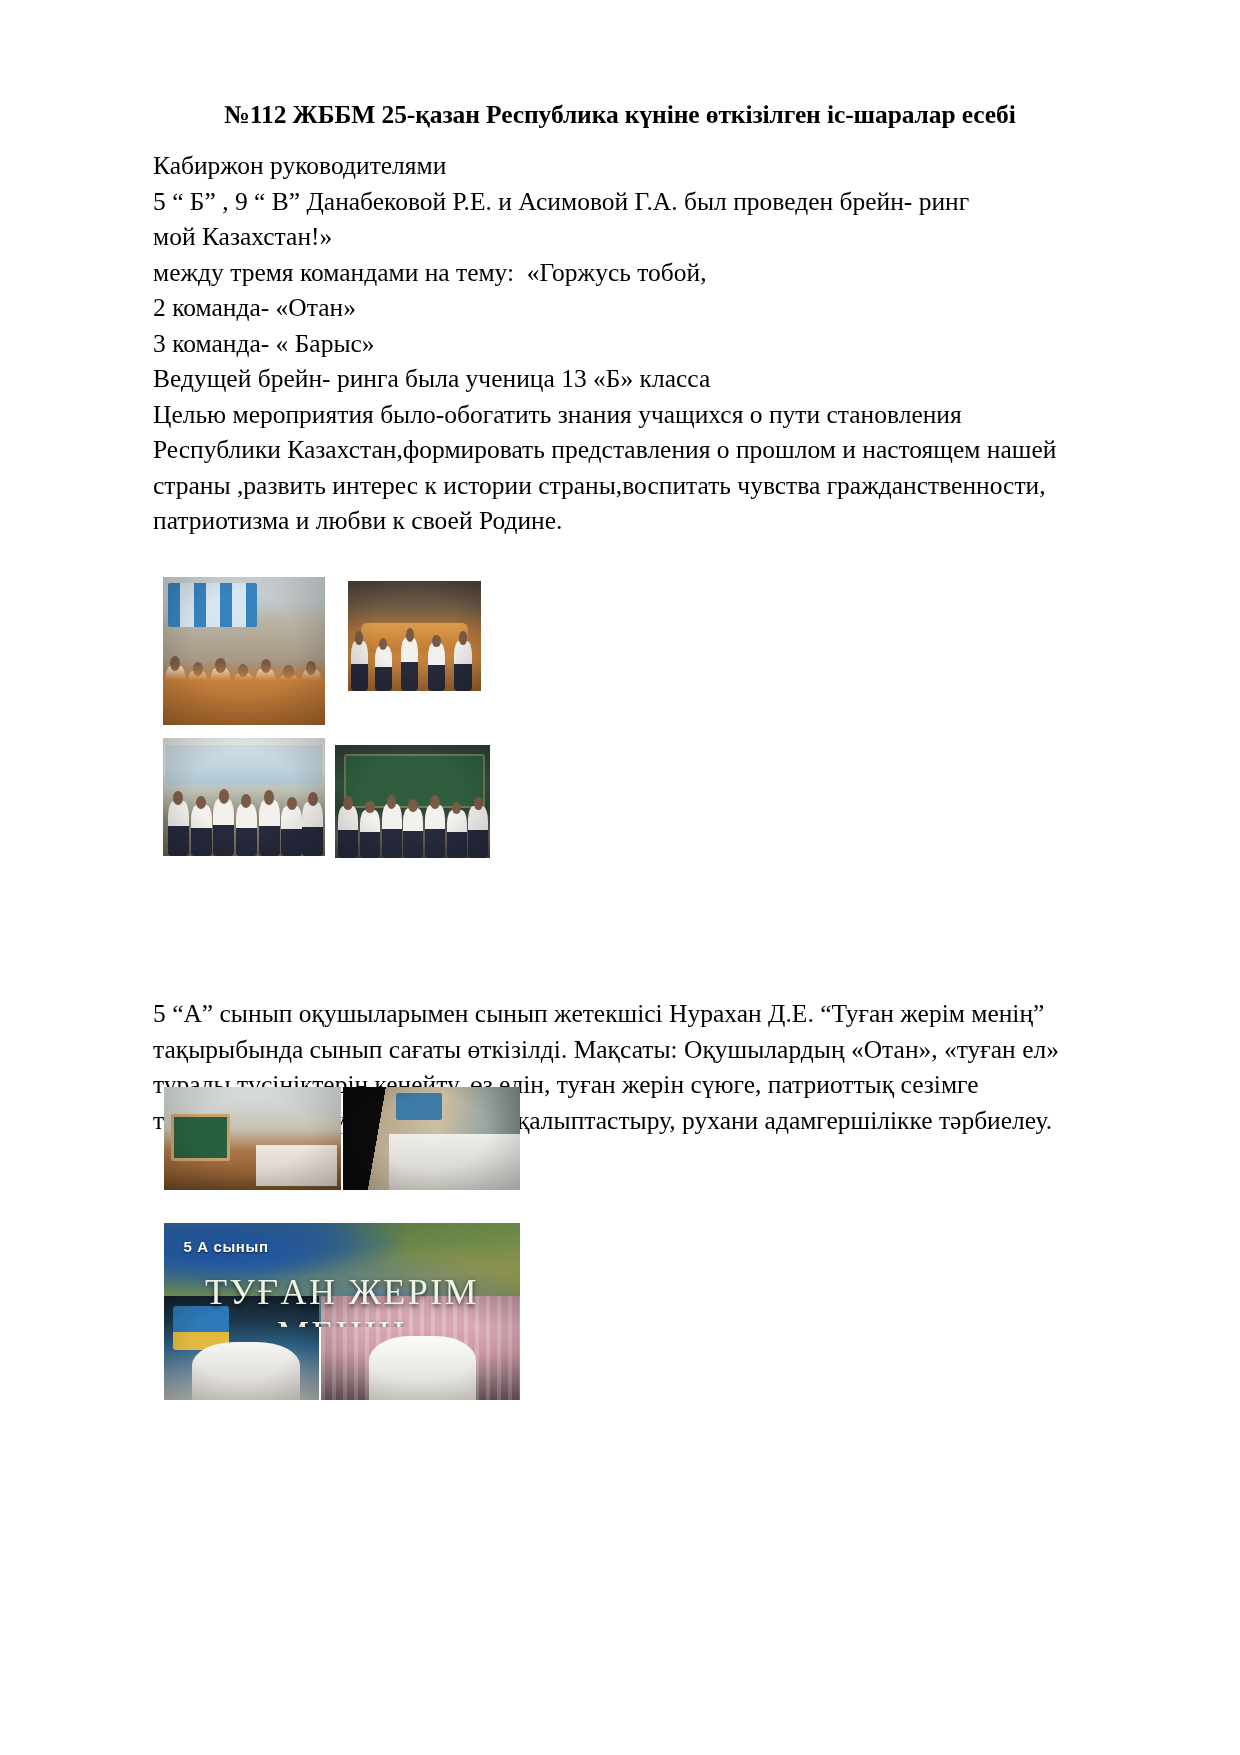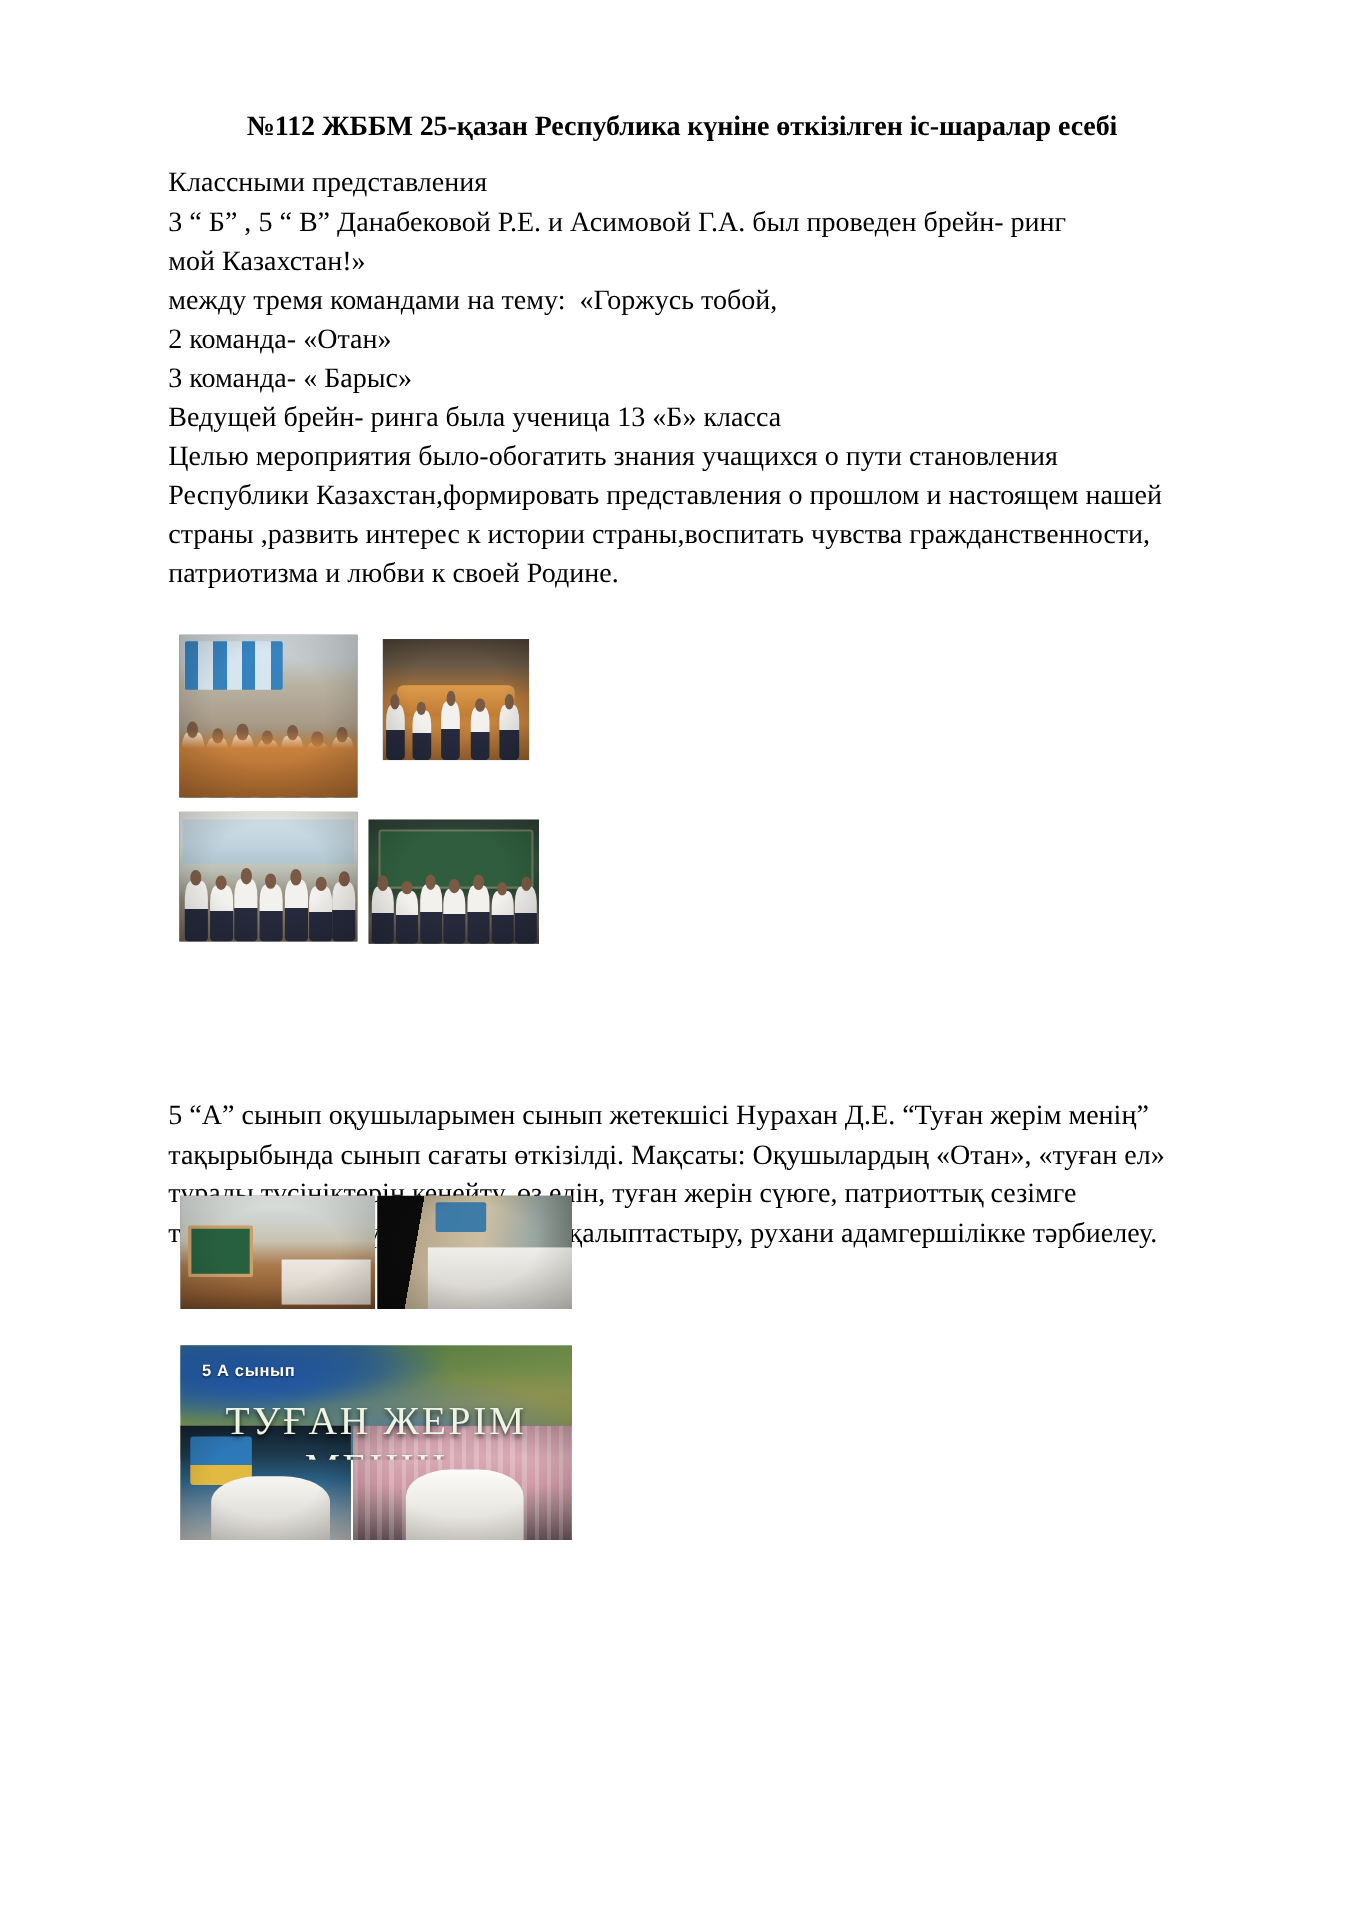--- a/index.html
+++ b/index.html
@@ -207,22 +207,22 @@
   }
 </style>
 </head>
 <body>
 
 <div class="page">
 
   <h1 class="doc-title">№112 ЖББМ 25-қазан Республика күніне өткізілген іс-шаралар есебі</h1>
 
   <div class="body-block" style="top:148px;">
-    <div class="para-line">Классными представления</div>
-    <div class="para-line">3 “ Б” , 5 “ В” Данабековой Р.Е. и Асимовой Г.А. был проведен брейн- ринг</div>
+    <div class="para-line">Кабиржон руководителями</div>
+    <div class="para-line">5 “ Б” , 9 “ В” Данабековой Р.Е. и Асимовой Г.А. был проведен брейн- ринг</div>
     <div class="para-line">мой Казахстан!»</div>
     <div class="para-line">между тремя командами на тему:  «Горжусь тобой,</div>
     <div class="para-line">2 команда- «Отан»</div>
     <div class="para-line">3 команда- « Барыс»</div>
     <div class="para-line">Ведущей брейн- ринга была ученица 13 «Б» класса</div>
     <div class="flow-para">Целью мероприятия было-обогатить знания учащихся о пути становления Республики Казахстан,формировать представления о прошлом и настоящем нашей страны ,развить интерес к истории страны,воспитать чувства гражданственности, патриотизма и любви к своей Родине.</div>
   </div>
 
   <div class="collage" style="left:0; top:0; width:1240px; height:1755px;">
 

